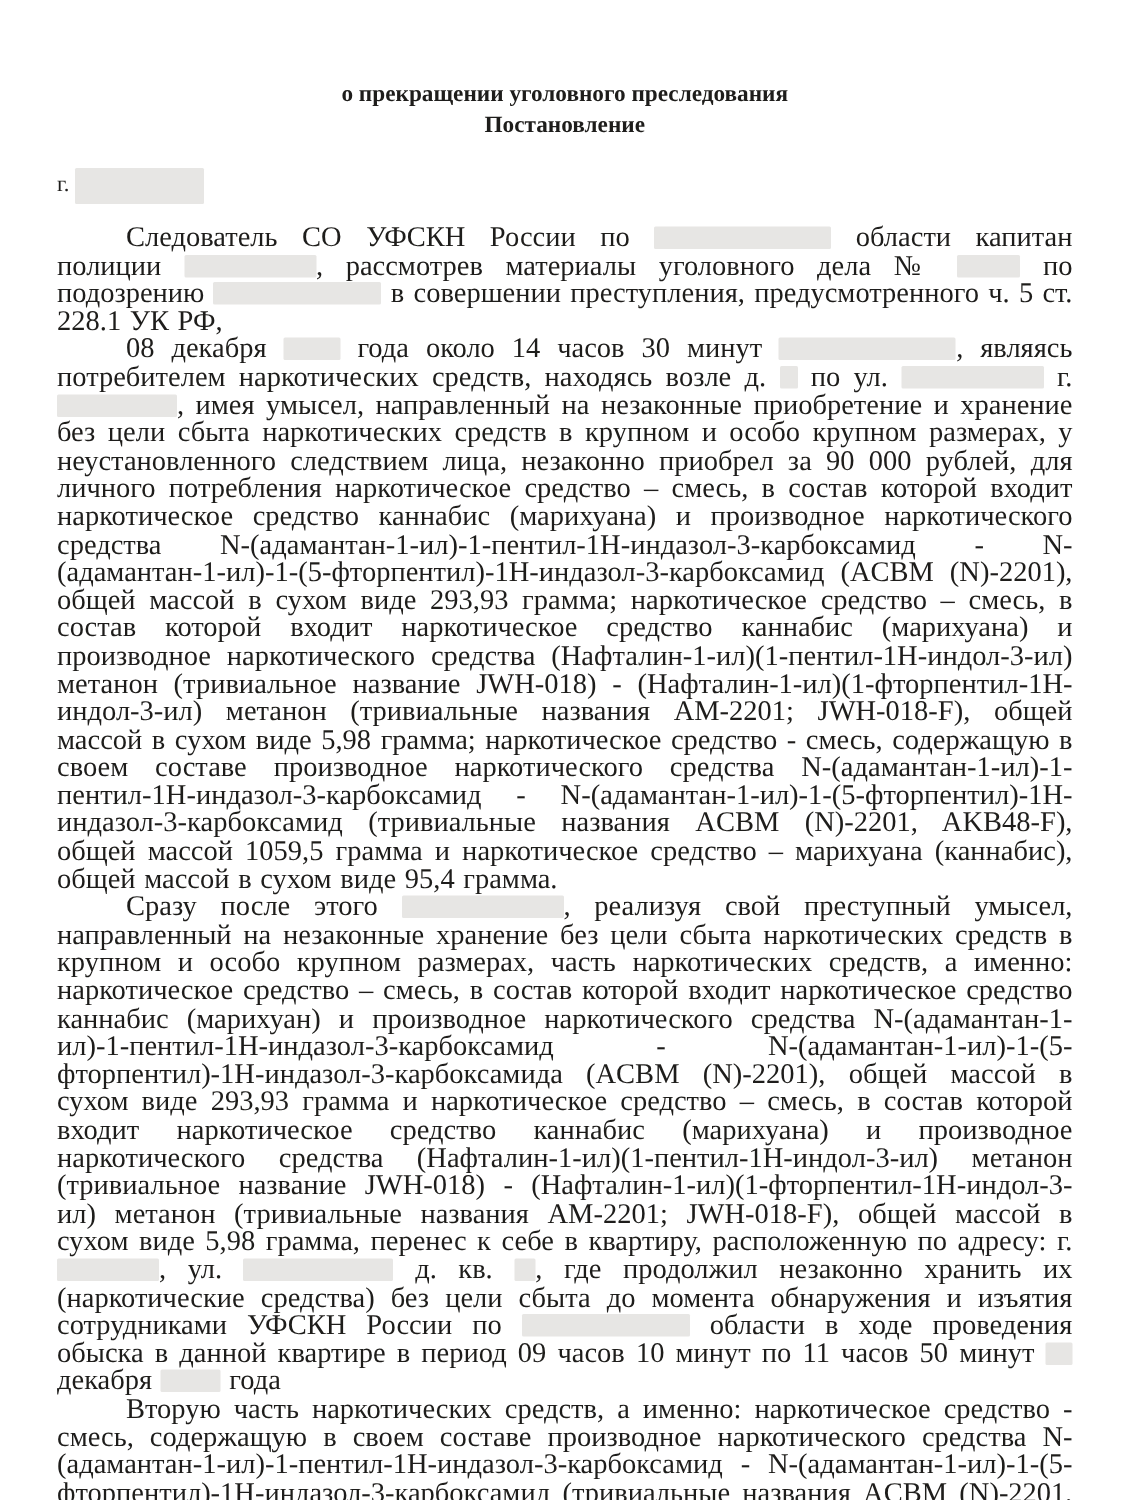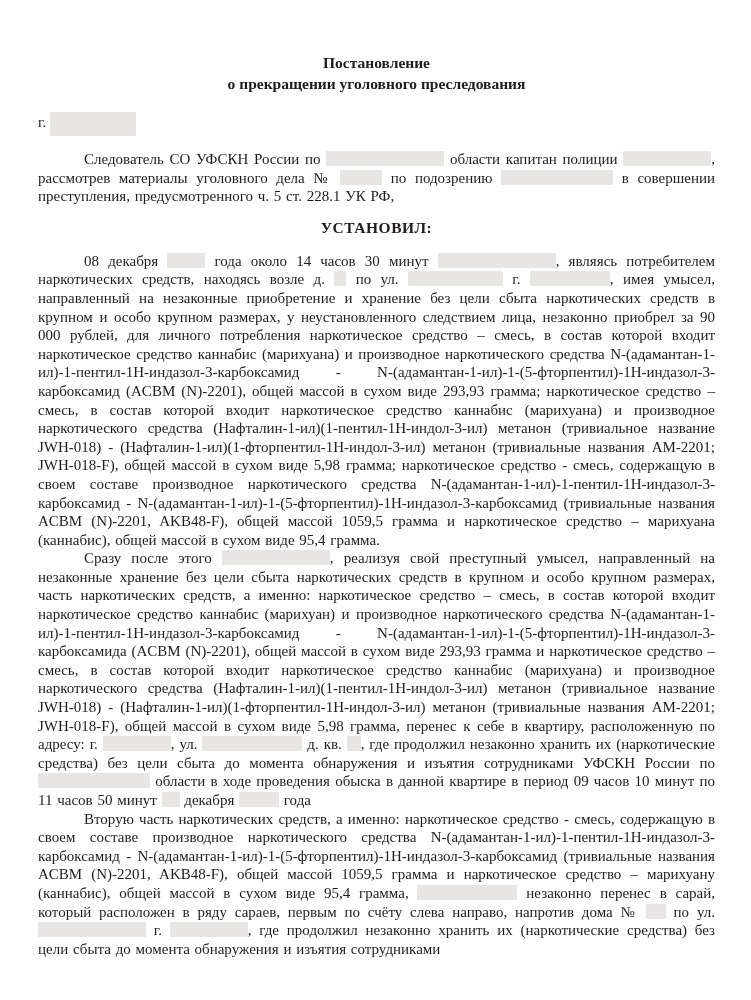--- a/index.html
+++ b/index.html
@@ -31,21 +31,21 @@
     margin-top: 17px;
     display: flex;
     justify-content: space-between;
     align-items: center;
     height: 26px;
     font-size: 15px;
     white-space: nowrap;
   }
   .para {
     margin: 0;
-    font-size: 15px;
+    font-size: 19px;
     line-height: 18.6px;
     text-align: justify;
     word-spacing: 1px;
   }
   .indent { text-indent: 46px; }
   .p-intro { margin-top: 13px; }
   .heading {
     margin: 13px 0 15px 0;
     text-align: center;
     font-weight: 700;
@@ -60,31 +60,30 @@
     border-radius: 1px;
   }
   .date-line .redact { vertical-align: middle; }
 </style>
 </head>
 <body>
 
 <div class="page">
 
   <div class="title">
+    <div>о прекращении уголовного преследования</div>
     <div>Постановление</div>
-    <div>о прекращении уголовного преследования</div>
   </div>
 
   <div class="date-line">
     <span class="seg">г. <span class="redact" style="width: 86px; height: 24px; background: rgb(231, 230, 228);"></span></span>
   </div>
 
   <p class="para indent p-intro">Следователь СО УФСКН России по <span class="redact" style="width: 118px; background: rgb(231, 230, 228);"></span> области капитан полиции <span class="redact" style="width: 88px; background: rgb(231, 230, 228);"></span>, рассмотрев материалы уголовного дела № <span class="redact" style="width: 42px; background: rgb(231, 230, 228);"></span> по подозрению <span class="redact" style="width: 112px; background: rgb(231, 230, 228);"></span> в совершении преступления, предусмотренного ч. 5 ст. 228.1 УК РФ,</p>
 
-  <div class="heading">УСТАНОВИЛ:</div>
 
   <p class="para indent">08 декабря <span class="redact" style="width: 38px; background: rgb(231, 230, 228);"></span> года около 14 часов 30 минут <span class="redact" style="width: 118px; background: rgb(231, 230, 228);"></span>, являясь потребителем наркотических средств, находясь возле д. <span class="redact" style="width: 12px; background: rgb(231, 230, 228);"></span> по ул. <span class="redact" style="width: 95px; background: rgb(231, 230, 228);"></span> г. <span class="redact" style="width: 80px; background: rgb(231, 230, 228);"></span>, имея умысел, направленный на незаконные приобретение и хранение без цели сбыта наркотических средств в крупном и особо крупном размерах, у неустановленного следствием лица, незаконно приобрел за 90 000 рублей, для личного потребления наркотическое средство – смесь, в состав которой входит наркотическое средство каннабис (марихуана) и производное наркотического средства N-(адамантан-1-ил)-1-пентил-1Н-индазол-3-карбоксамид - N-(адамантан-1-ил)-1-(5-фторпентил)-1Н-индазол-3-карбоксамид (ACBM (N)-2201), общей массой в сухом виде 293,93 грамма; наркотическое средство – смесь, в состав которой входит наркотическое средство каннабис (марихуана) и производное наркотического средства (Нафталин-1-ил)(1-пентил-1Н-индол-3-ил) метанон (тривиальное название JWH-018) - (Нафталин-1-ил)(1-фторпентил-1Н-индол-3-ил) метанон (тривиальные названия AM-2201; JWH-018-F), общей массой в сухом виде 5,98 грамма; наркотическое средство - смесь, содержащую в своем составе производное наркотического средства N-(адамантан-1-ил)-1-пентил-1Н-индазол-3-карбоксамид - N-(адамантан-1-ил)-1-(5-фторпентил)-1Н-индазол-3-карбоксамид (тривиальные названия ACBM (N)-2201, AKB48-F), общей массой 1059,5 грамма и наркотическое средство – марихуана (каннабис), общей массой в сухом виде 95,4 грамма.</p>
 
   <p class="para indent">Сразу после этого <span class="redact" style="width: 108px; background: rgb(231, 230, 228);"></span>, реализуя свой преступный умысел, направленный на незаконные хранение без цели сбыта наркотических средств в крупном и особо крупном размерах, часть наркотических средств, а именно: наркотическое средство – смесь, в состав которой входит наркотическое средство каннабис (марихуан) и производное наркотического средства N-(адамантан-1-ил)-1-пентил-1Н-индазол-3-карбоксамид - N-(адамантан-1-ил)-1-(5-фторпентил)-1Н-индазол-3-карбоксамида (ACBM (N)-2201), общей массой в сухом виде 293,93 грамма и наркотическое средство – смесь, в состав которой входит наркотическое средство каннабис (марихуана) и производное наркотического средства (Нафталин-1-ил)(1-пентил-1Н-индол-3-ил) метанон (тривиальное название JWH-018) - (Нафталин-1-ил)(1-фторпентил-1Н-индол-3-ил) метанон (тривиальные названия AM-2201; JWH-018-F), общей массой в сухом виде 5,98 грамма, перенес к себе в квартиру, расположенную по адресу: г. <span class="redact" style="width: 68px; background: rgb(231, 230, 228);"></span>, ул. <span class="redact" style="width: 100px; background: rgb(231, 230, 228);"></span> д. кв. <span class="redact" style="width: 14px; background: rgb(231, 230, 228);"></span>, где продолжил незаконно хранить их (наркотические средства) без цели сбыта до момента обнаружения и изъятия сотрудниками УФСКН России по <span class="redact" style="width: 112px; background: rgb(231, 230, 228);"></span> области в ходе проведения обыска в данной квартире в период 09 часов 10 минут по 11 часов 50 минут <span class="redact" style="width: 18px; background: rgb(231, 230, 228);"></span> декабря <span class="redact" style="width: 40px; background: rgb(231, 230, 228);"></span> года</p>
 
   <p class="para indent">Вторую часть наркотических средств, а именно: наркотическое средство - смесь, содержащую в своем составе производное наркотического средства N-(адамантан-1-ил)-1-пентил-1Н-индазол-3-карбоксамид - N-(адамантан-1-ил)-1-(5-фторпентил)-1Н-индазол-3-карбоксамид (тривиальные названия ACBM (N)-2201, AKB48-F), общей массой 1059,5 грамма и наркотическое средство – марихуану (каннабис), общей массой в сухом виде 95,4 грамма, <span class="redact" style="width: 100px; background: rgb(231, 230, 228);"></span> незаконно перенес в сарай, который расположен в ряду сараев, первым по счёту слева направо, напротив дома № <span class="redact" style="width: 20px; background: rgb(231, 230, 228);"></span> по ул. <span class="redact" style="width: 108px; background: rgb(231, 230, 228);"></span> г. <span class="redact" style="width: 78px; background: rgb(231, 230, 228);"></span>, где продолжил незаконно хранить их (наркотические средства) без цели сбыта до момента обнаружения и изъятия сотрудниками</p>
 
 </div>
 
 </body></html>

